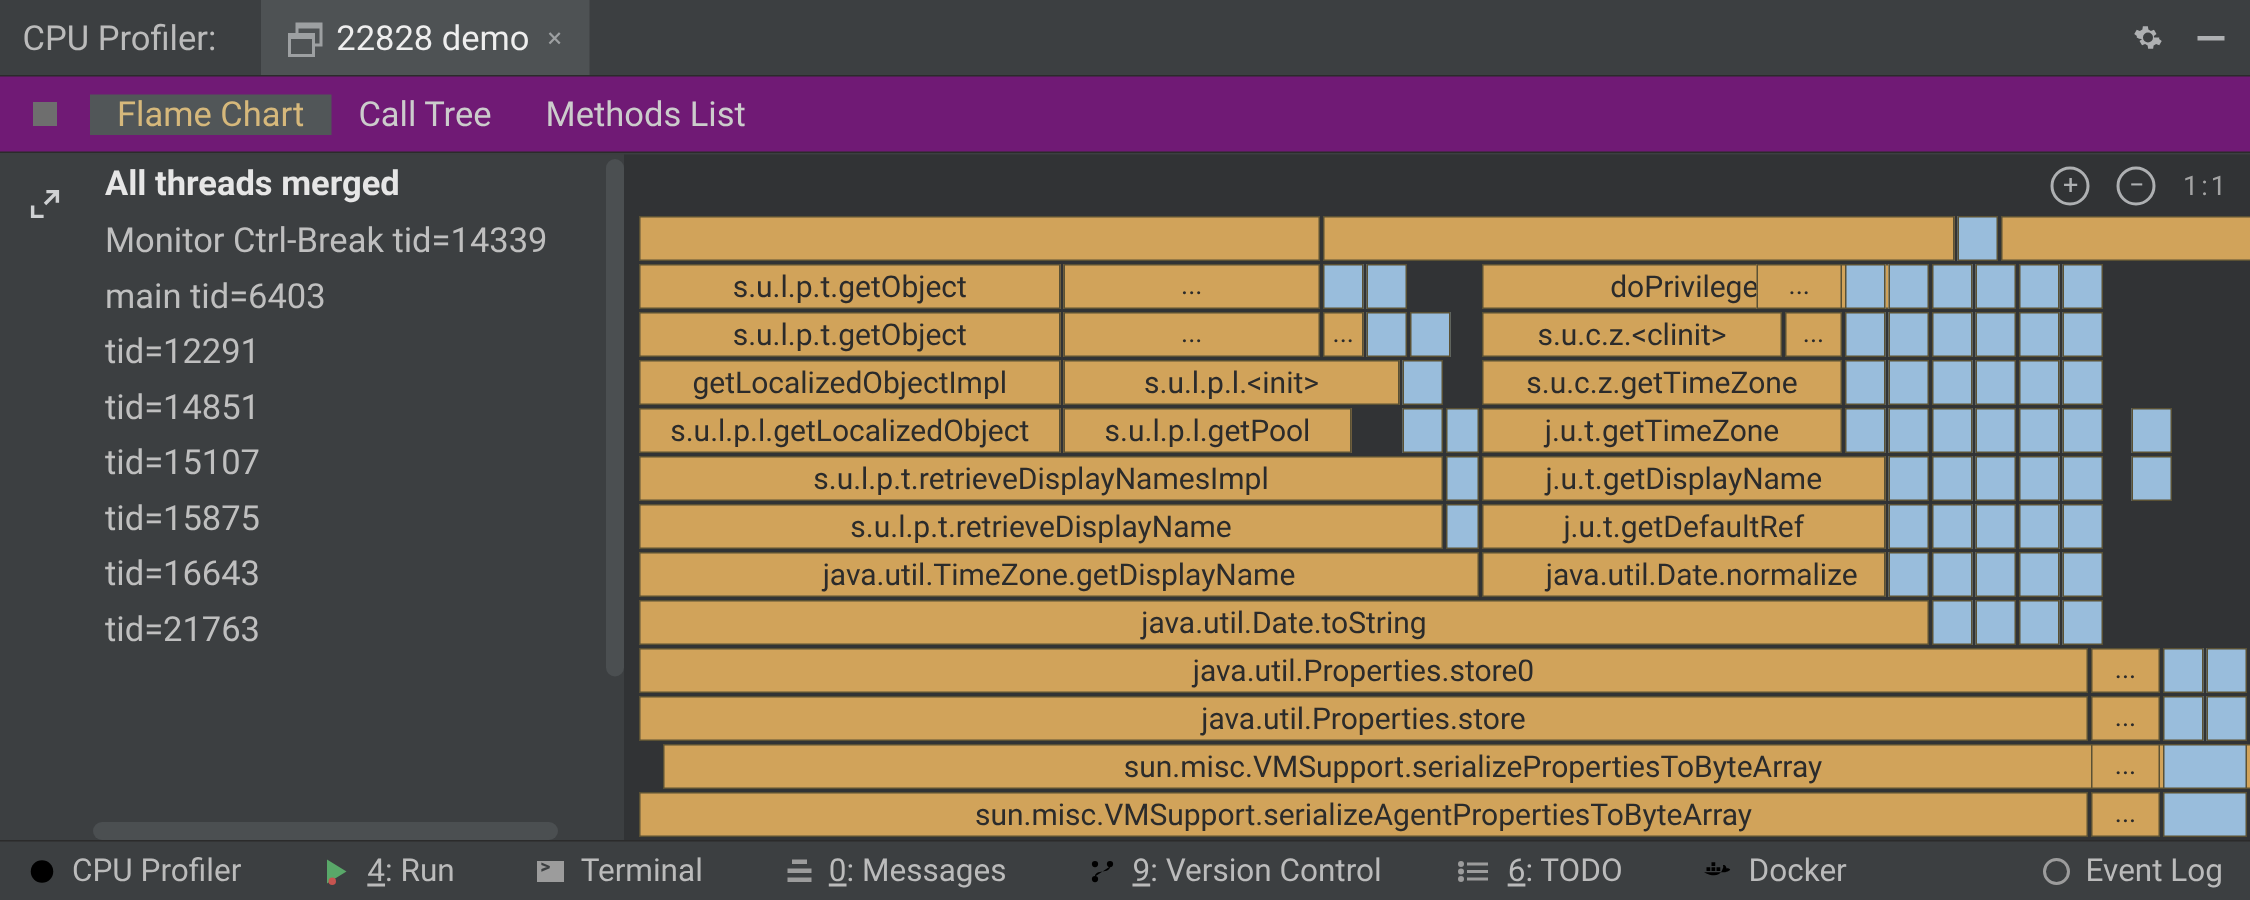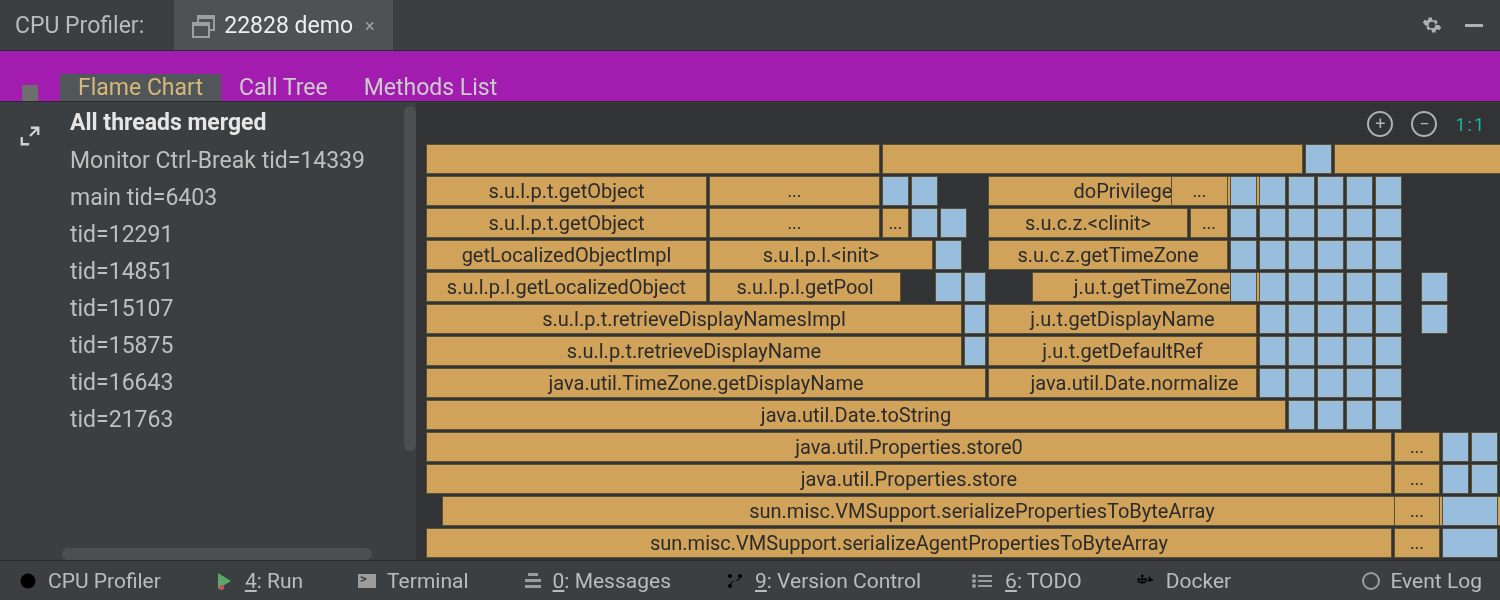--- a/index.html
+++ b/index.html
@@ -46,23 +46,23 @@
   .win-icon::after  { width: 14px; height: 10px; top: 7px; left: 0; border-top: 4px solid #9da0a2;}
   .tab-close { color: #9da0a2; font-size: 18px; }
   .spacer { flex: 1; }
   .gear-icon, .minimize-icon { width: 22px; height: 22px; display:inline-flex; align-items:center; justify-content:center; margin-left: 20px; color:#aeb0b2; }
   .gear-icon svg { width: 20px; height: 20px; fill: #aeb0b2; }
   .minimize-icon::before { content:""; width:18px; height:3px; background:#aeb0b2; }
 
   
   .view-tabs {
     height: 52px;
-    background: #a21caf;
+    background: #701a75;
     display: flex;
-    align-items: flex-end;
+    align-items: center;
     border-top: 1px solid #2b2b2b;
     border-bottom: 1px solid #2b2b2b;
   }
   .left-gutter { width: 60px; display:flex; align-items:center; justify-content:center; }
   .square { width:16px; height:16px; background:#6e6e6e; }
   .vtab {
     padding: 0 18px;
     display:flex; align-items:center;
     font-size: 23px;
     color: #ccc;
@@ -124,21 +124,21 @@
   }
   .flame-toolbar {
     position:absolute; top:8px; right:14px;
     display:flex; gap:18px; align-items:center;
   }
   .circle-btn {
     width:26px; height:26px; border:2.5px solid #aeb0b2; border-radius:50%;
     display:inline-flex; align-items:center; justify-content:center;
     font-size:18px; color:#aeb0b2; line-height:1;
   }
-  .ratio-label { font-size:18px; color:#14b8a6; letter-spacing:2px; }
+  .ratio-label { font-size:18px; color:#a3a3a3; letter-spacing:2px; }
 
   .flame-stack {
     position:absolute;
     left:0; right:0; bottom:0;
     padding-left: 10px;
     padding-right: 0;
   }
   .flame-row {
     height: 32px;
     position: relative;
@@ -301,21 +301,21 @@
           <div class="frame blue" style="left: 862px; width: 27px;"></div>
           <div class="frame blue" style="left: 891px; width: 27px;"></div>
           <div class="frame blue" style="left: 920px; width: 27px;"></div>
           <div class="frame blue" style="left: 949px; width: 27px;"></div>
         </div>
         <div class="flame-row">
           <div class="frame" style="left: 0px; width: 281px;">s.u.l.p.l.getLocalizedObject</div>
           <div class="frame" style="left: 283px; width: 192px;">s.u.l.p.l.getPool</div>
           <div class="frame blue" style="left: 509px; width: 27px;"></div>
           <div class="frame blue" style="left: 538px; width: 22px;"></div>
-          <div class="frame" style="left: 562px; width: 240px; margin-left: 44px;">j.u.t.getTimeZone</div>
+          <div class="frame" style="left: 562px; width: 240px;">j.u.t.getTimeZone</div>
           <div class="frame blue" style="left: 804px; width: 27px;"></div>
           <div class="frame blue" style="left: 833px; width: 27px;"></div>
           <div class="frame blue" style="left: 862px; width: 27px;"></div>
           <div class="frame blue" style="left: 891px; width: 27px;"></div>
           <div class="frame blue" style="left: 920px; width: 27px;"></div>
           <div class="frame blue" style="left: 949px; width: 27px;"></div>
           <div class="frame blue" style="left: 995px; width: 27px;"></div>
         </div>
         <div class="flame-row">
           <div class="frame" style="left: 0px; width: 536px;">s.u.l.p.t.retrieveDisplayNamesImpl</div>

